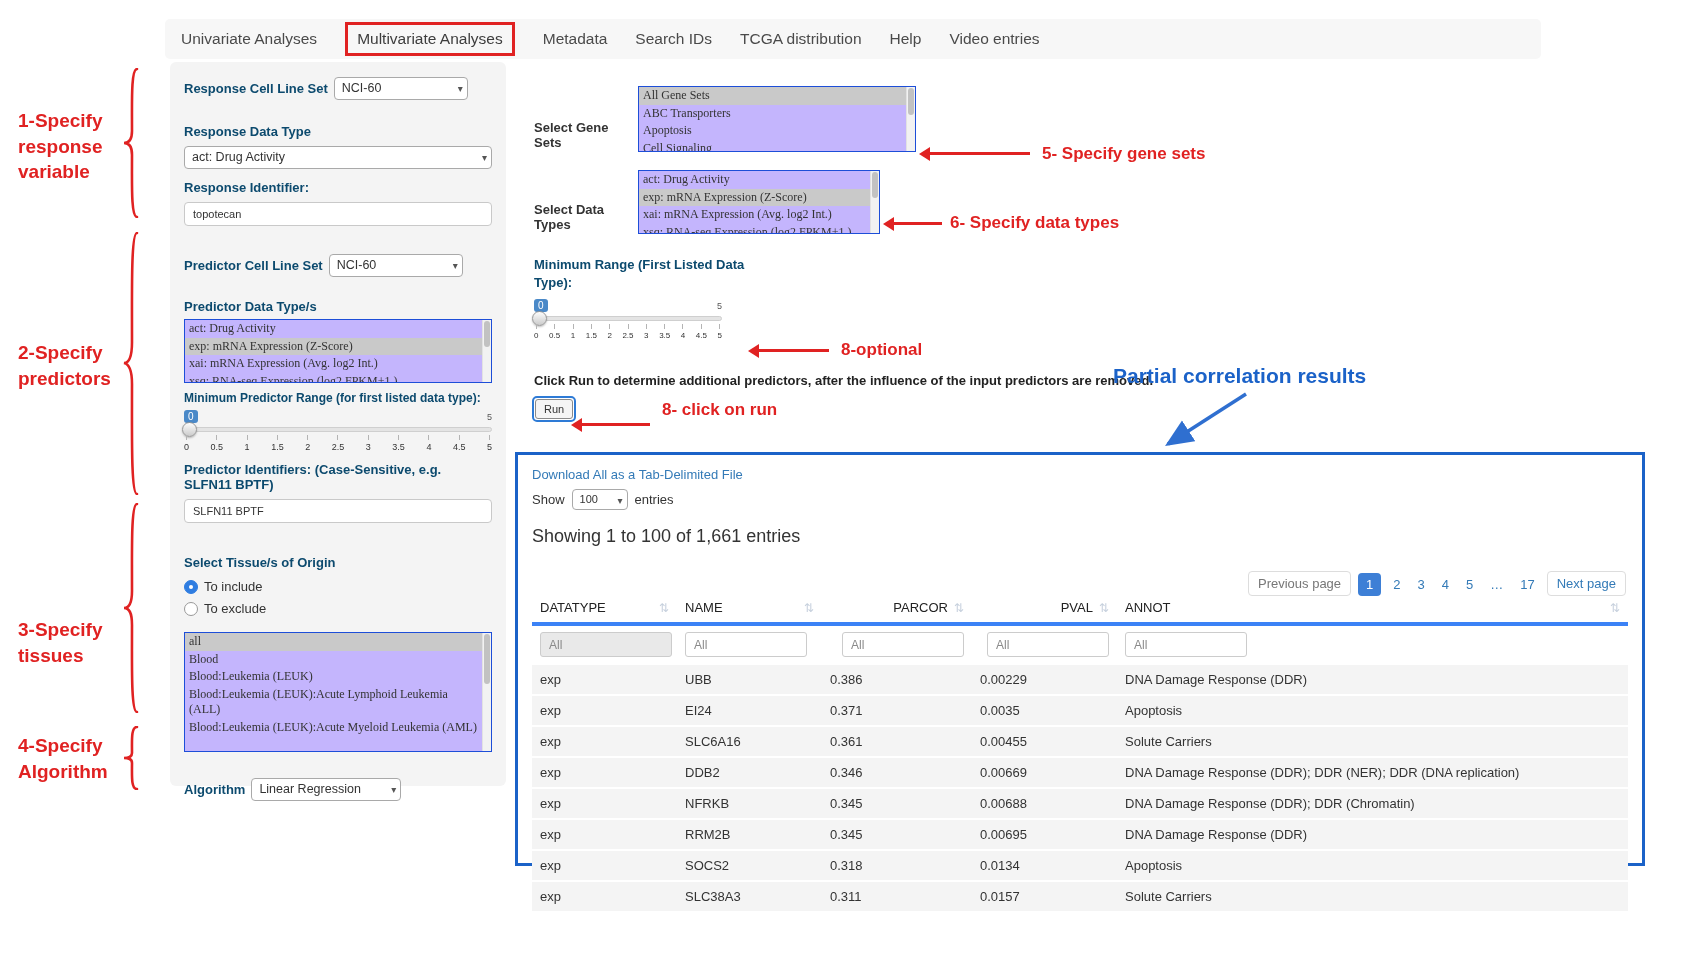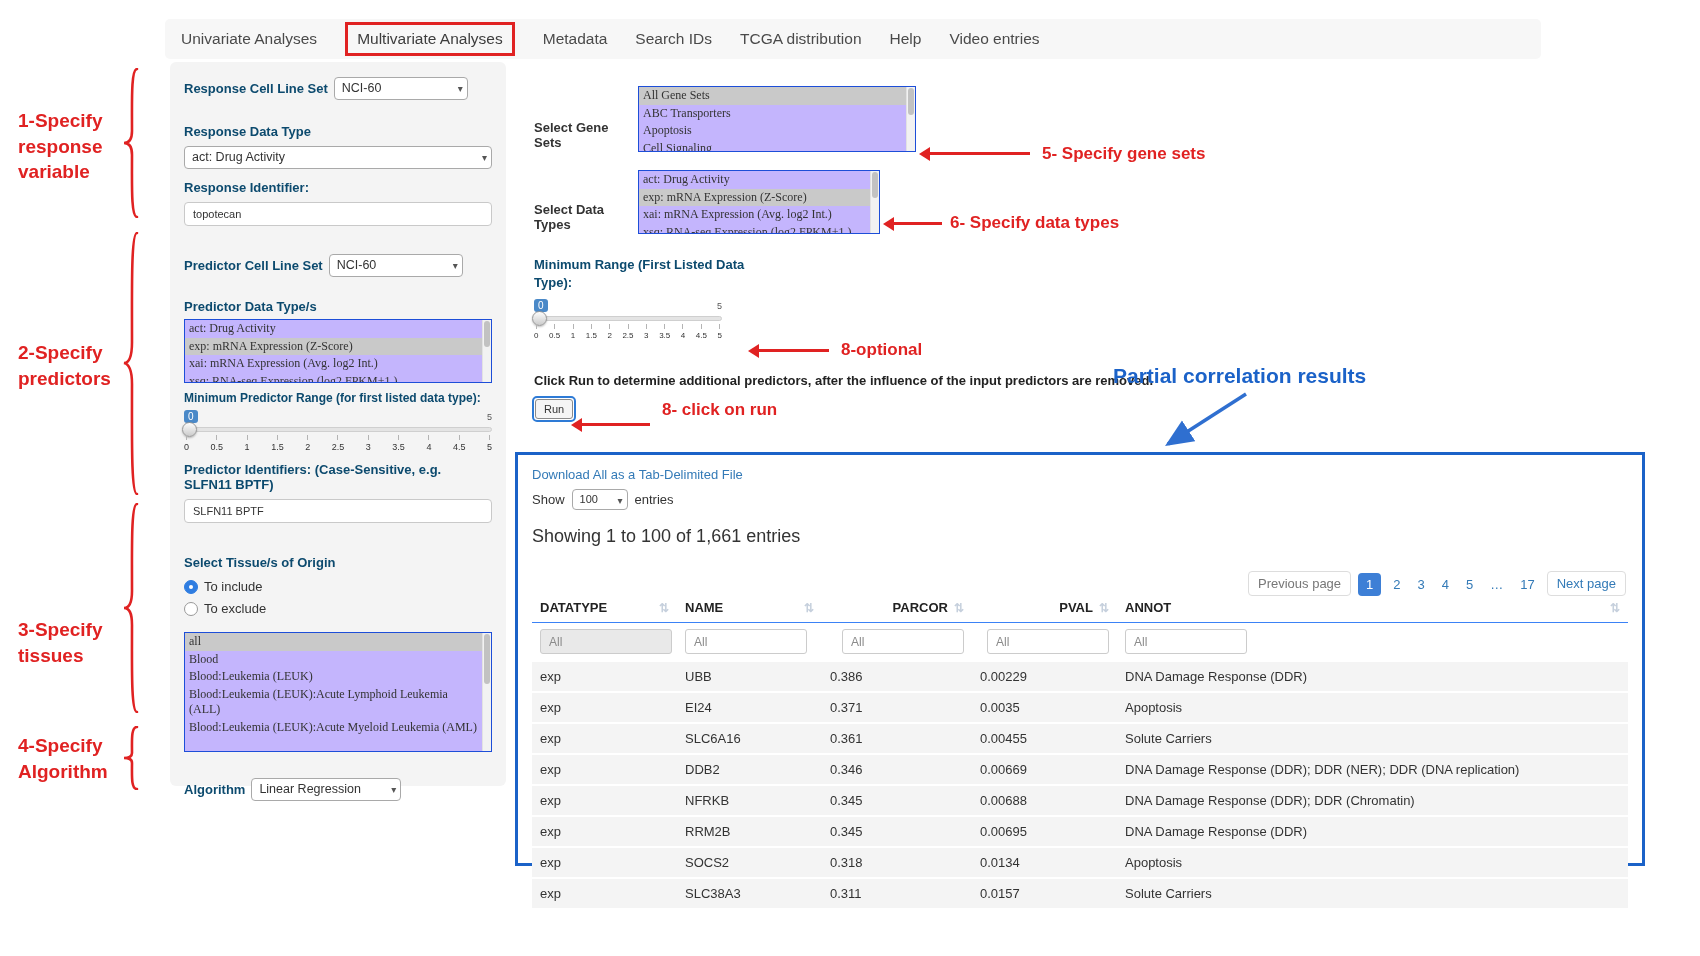--- a/index.html
+++ b/index.html
@@ -81,21 +81,21 @@
   .show-row .select { height:21px; line-height:19px; font-size:11px; padding-right:20px; }
   .showing { margin-top:16px; font-size:18px; }
   .pager { position:absolute; right:16px; top:84px; display:flex; align-items:flex-end; gap:7px; font-size:13px;margin-top:32px; }
   .pg-btn { border:1px solid #ddd; border-radius:4px; padding:4px 9px; color:#777; cursor:pointer; white-space:nowrap; }
   .pg-btn.next { color:var(--link,#337ab7); }
   .pg-num { color:var(--link,#337ab7); padding:4px 5px; cursor:pointer; }
   .pg-num.active { background:#3d7fd6; color:#fff; border-radius:4px; padding:4px 8px; }
 
   table.dt { width:100%; border-collapse:collapse; margin-top:46px; table-layout:fixed; }
   table.dt th, table.dt td { font-size:13px; text-align:left; }
-  tr.hdr th { font-weight:bold; color:#222; padding:7px 8px; border-bottom:1px solid #3b82f6; }
+  tr.hdr th { font-weight:normal; color:#222; padding:7px 8px; border-bottom:4px solid #3b82f6; }
   tr.hdr .hflex { display:flex; align-items:center; justify-content:space-between; }
   tr.hdr .hflex.right { justify-content:flex-end; gap:6px; }
   .sort { color:#c6d0dd; font-size:12px; }
   .c-dt { width:145px; } .c-name { width:145px; } .c-parcor { width:150px; } .c-pval { width:145px; } .c-annot { width:auto; }
   tr.filters th { padding:6px 8px 8px; }
   .flt { display:block; border:1px solid #ccc; border-radius:3px; height:25px; padding:0 8px;
          font-size:12px; width:122px; background:#fff; font-family:"Liberation Sans", sans-serif; }
   .flt::placeholder { color:#8a8a8a; }
   .flt.gray { background:#e9e9e9; width:132px; }
   .flt.pull-right { margin-left:auto; }

